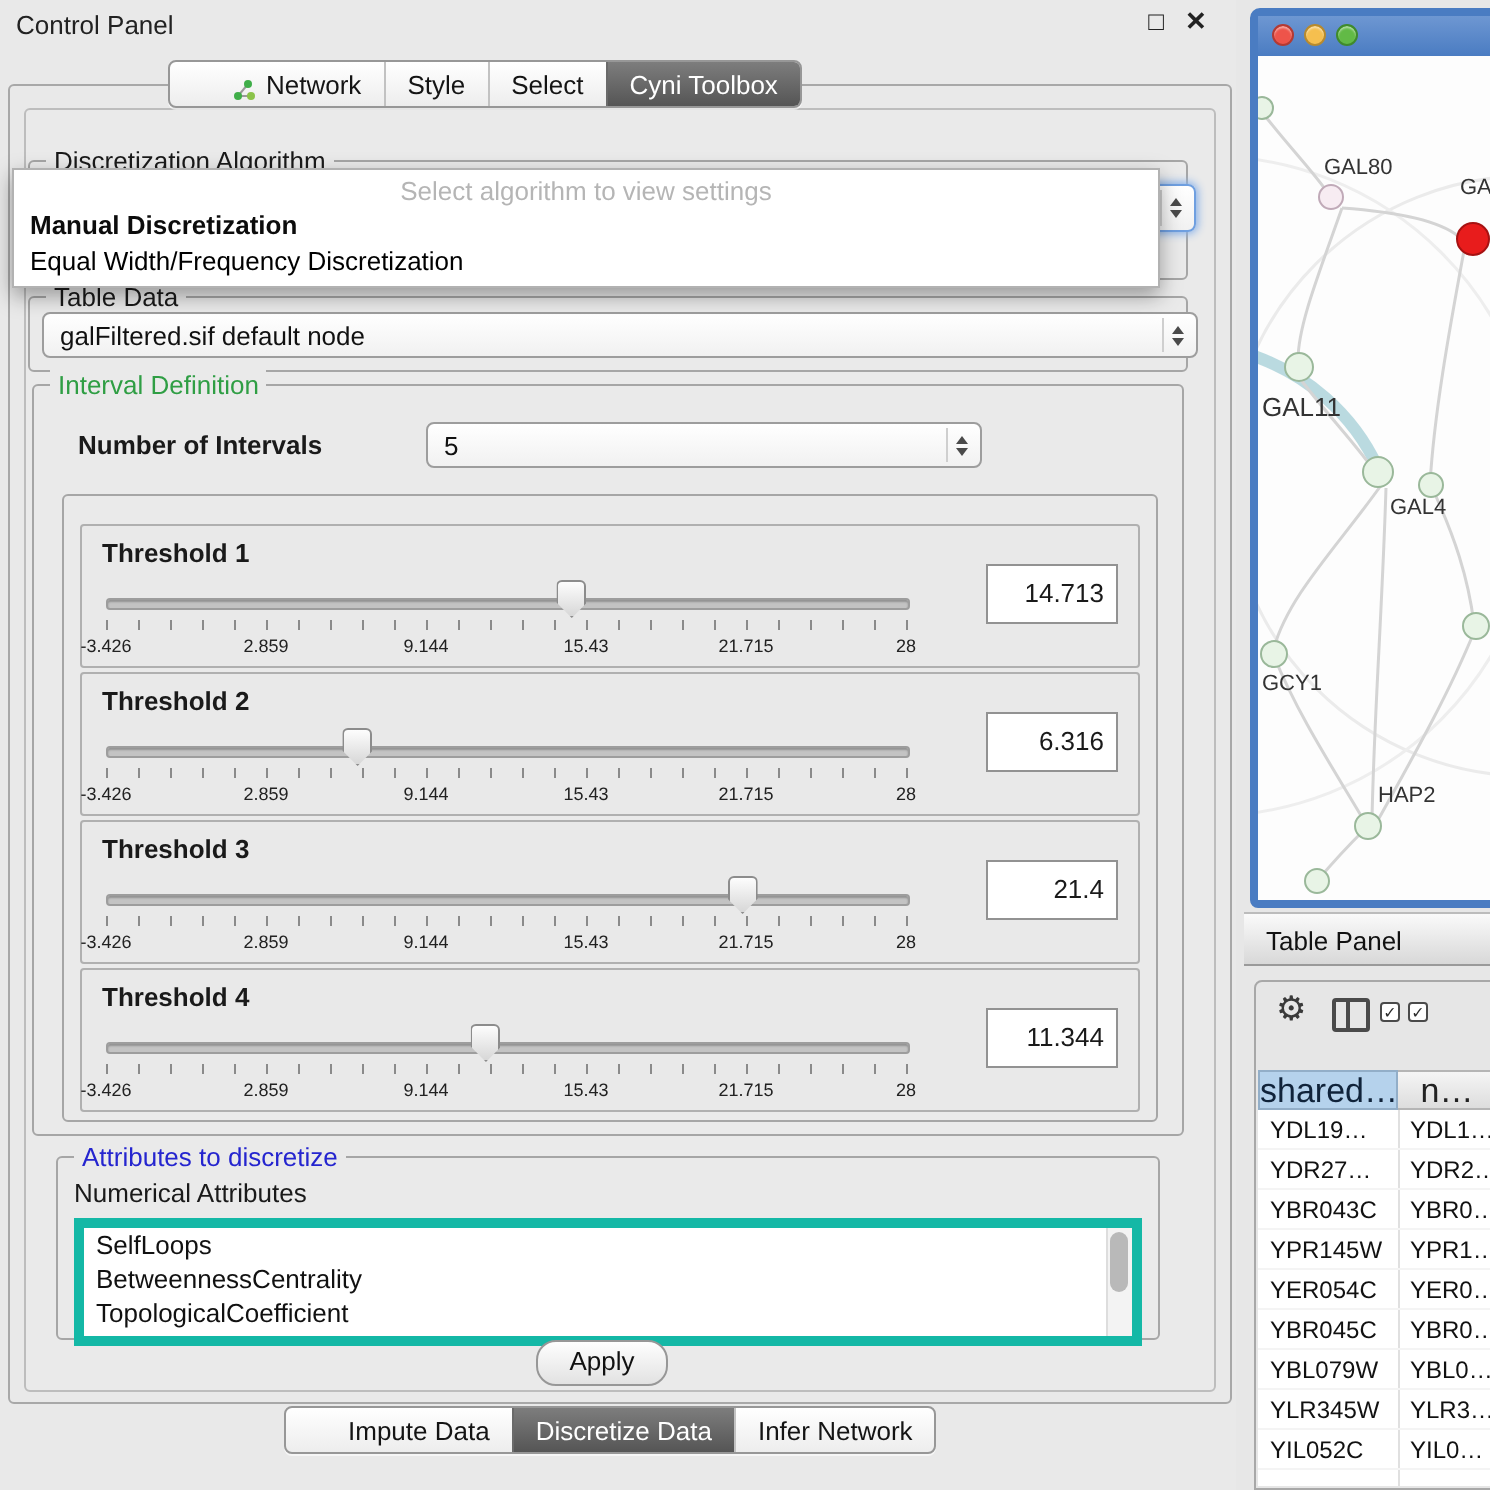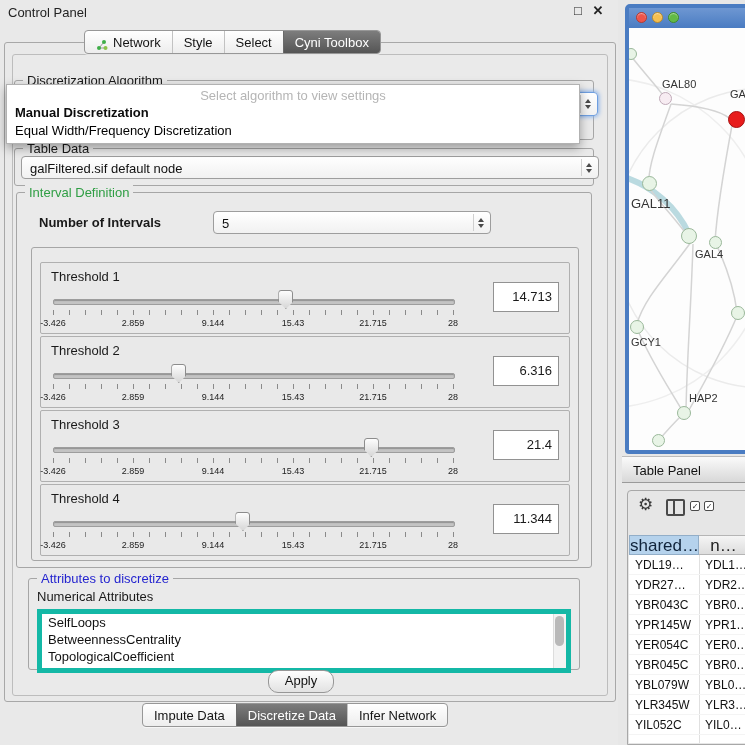--- a/index.html
+++ b/index.html
@@ -6,21 +6,21 @@
   body{font-family:"Liberation Sans",sans-serif;-webkit-font-smoothing:antialiased;}
   .screen{position:relative;width:745px;height:745px;background:#e7e7e7;overflow:hidden;font-size:13px;color:#1a1a1a;}
 
   
   #control-panel{position:absolute;left:0;top:0;width:618px;height:745px;background:#e9e9e9;}
   .cp-title{position:absolute;left:8px;top:5px;font-size:13px;color:#222;}
   .win-btn{position:absolute;top:3px;width:16px;height:16px;text-align:center;line-height:16px;font-size:13px;color:#222;cursor:default;}
   #btn-min{left:570px;}
   #btn-close{left:590px;font-weight:bold;}
 
-  .seg-control{position:absolute;display:inline-flex;height:22px;border:1px solid #979797;border-radius:4px;overflow:hidden;background:linear-gradient(#ffffff,#ededed);box-shadow:0 1px 0 rgba(255,255,255,.6);}
+  .seg-control{position:absolute;display:inline-flex;height:22px;border:1px solid #979797;border-radius:4px;overflow:hidden;background:linear-gradient(#ffffff,#ededed);box-shadow:0 1px 0 rgba(255,255,255,.6);padding-left:20px;}
   .seg{padding:0 11px;line-height:21px;font-size:13px;color:#141414;border-left:1px solid #c2c2c2;display:flex;align-items:center;gap:5px;white-space:nowrap;}
   .seg:first-child{border-left:none;}
   .seg.selected{background:linear-gradient(#7d7d7d,#555555);color:#fff;border-left-color:#6a6a6a;}
   #top-tabs{left:84px;top:30px;}
   #bottom-tabs{left:142px;top:703px;}
 
   .panel-outer{position:absolute;left:4px;top:42px;width:610px;height:658px;border:1px solid #a8a8a8;border-radius:3px;background:#e9e9e9;}
   .panel-inner{position:absolute;left:12px;top:54px;width:594px;height:640px;border:1px solid #bdbdbd;border-radius:3px;background:#eaeaea;}
 
   .group{position:absolute;border:1px solid #a6a6a6;border-radius:3px;}
@@ -37,21 +37,21 @@
   .focus-ring{border-color:#6f9fe0;box-shadow:0 0 4px 1px #86b0ea;}
 
   
   #algo-popup{position:absolute;left:6px;top:84px;width:572px;height:58px;background:#ffffff;border:1px solid #b2b2b2;box-shadow:0 4px 10px rgba(0,0,0,.35);z-index:30;}
   .popup-hint{position:absolute;left:0;top:3px;width:100%;text-align:center;color:#b5b5b5;font-size:13px;}
   .popup-opt1{position:absolute;left:8px;top:20px;font-weight:bold;color:#0c0c0c;}
   .popup-opt2{position:absolute;left:8px;top:38px;color:#000000;}
 
   
   .thr-box{position:absolute;left:8px;width:528px;height:70px;border:1px solid #b0b0b0;border-radius:2px;background:#e9e9e9;}
-  .thr-label{position:absolute;left:10px;top:6px;font-weight:normal;font-size:13px;text-align:right;}
+  .thr-label{position:absolute;left:10px;top:6px;font-weight:bold;font-size:13px;text-align:right;}
   .slider{position:absolute;left:12px;top:26px;width:401px;height:42px;}
   .track{position:absolute;left:0;top:10px;width:400px;height:4px;background:#c3c3c3;border:1px solid #9d9d9d;border-radius:2px;box-shadow:inset 0 1px 1px rgba(0,0,0,.25);}
   .thumb{position:absolute;top:1px;width:13px;height:17px;background:linear-gradient(#fdfdfd,#d7d7d7);border:1px solid #8c8c8c;border-radius:3px 3px 0 0;clip-path:polygon(0 0,100% 0,100% 60%,50% 100%,0 60%);margin-left:-6px;}
   .ticks{position:absolute;left:0;top:21px;width:401px;height:5px;background:repeating-linear-gradient(to right,#8a8a8a 0,#8a8a8a 1px,transparent 1px,transparent 16px);}
   .scale{position:absolute;left:0;top:29px;width:400px;height:11px;font-size:9px;color:#222;}
   .tl{position:absolute;transform:translateX(-50%);white-space:nowrap;}
   .valuebox{position:absolute;right:10px;top:19px;width:58px;height:28px;line-height:28px;background:#fff;border:1px solid #929292;font-size:13px;text-align:right;padding-right:6px;}
 
   
   .attr-label{position:absolute;left:8px;top:10px;font-weight:normal;font-size:13px;}

